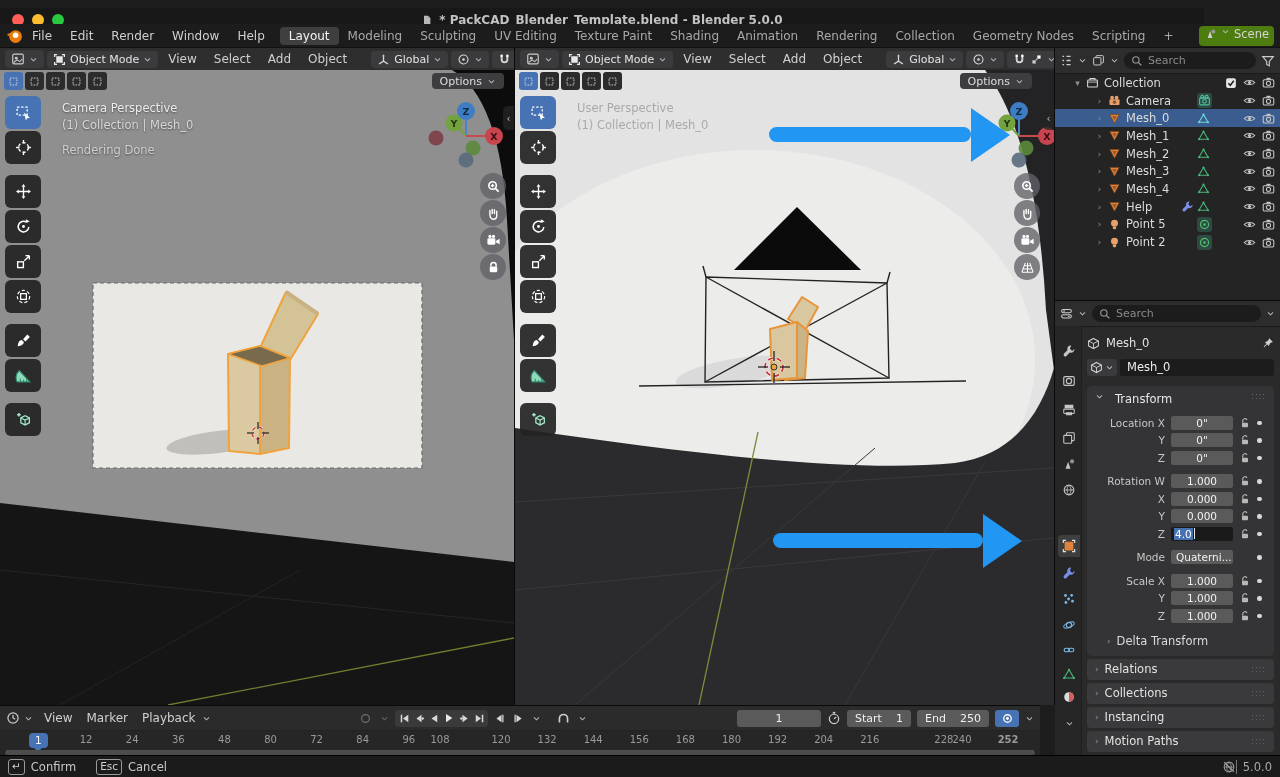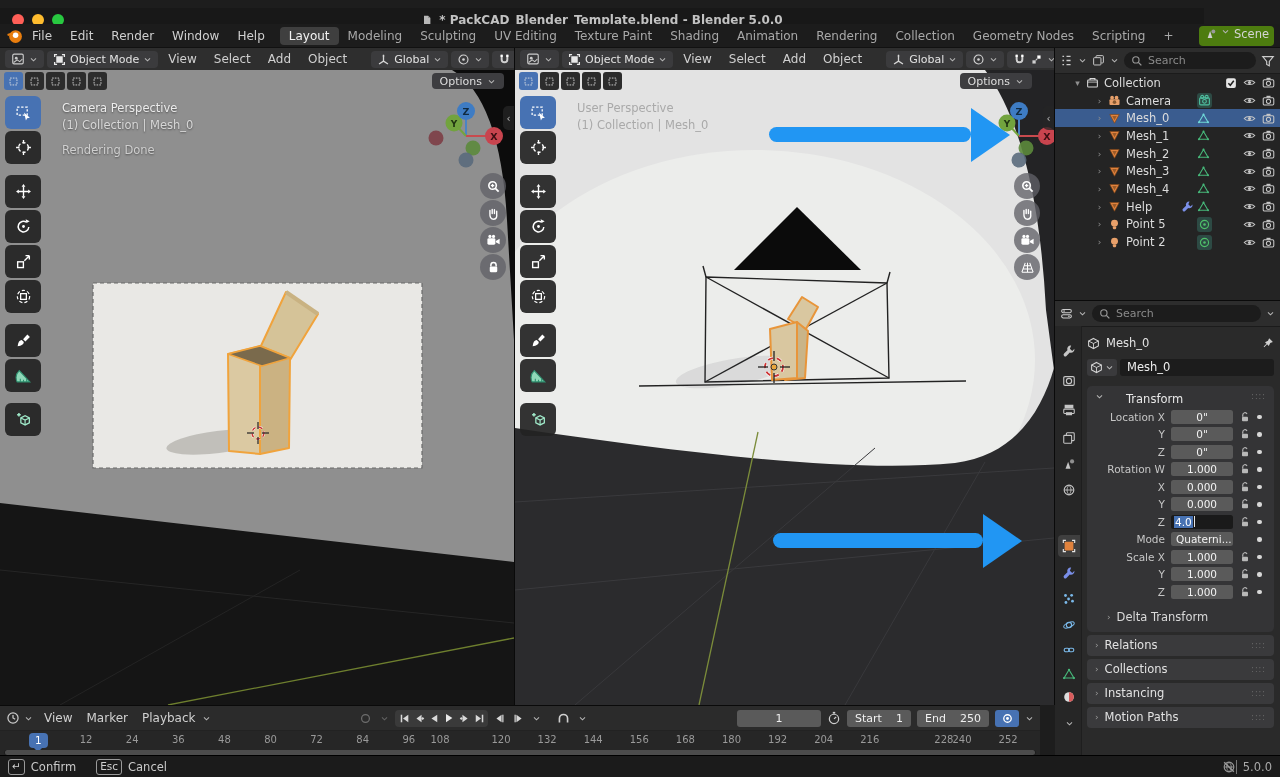--- a/index.html
+++ b/index.html
@@ -69,24 +69,24 @@
   #prop-tabcol{position:absolute;left:0;top:25px;bottom:0;width:26px;background:#262626;border-right:1px solid #1e1e1e;}
   .ptab{position:absolute;left:3px;width:22px;height:22px;display:flex;align-items:center;justify-content:center;border-radius:4px 0 0 4px;}
   .ptab.active{background:#3f3f3f;}
   #prop-content{position:absolute;left:27px;top:25px;right:0;bottom:0;padding:5px 6px 0 5px;box-sizing:border-box;}
   .crumb{display:flex;align-items:center;gap:6px;height:24px;font-size:11.5px;color:#e2e2e2;}
   .namerow{display:flex;align-items:center;gap:3px;height:24px;}
   .minidrop{display:flex;align-items:center;gap:2px;background:#3a3a3c;border-radius:3px;padding:2px 3px;}
   .namefield{flex:1;background:#1c1c1c;border-radius:3px;height:17px;line-height:17px;padding:0 7px;
              font-size:11.5px;color:#ececec;}
   .panel{background:#343436;border-radius:5px;margin-top:7px;padding:4px 4px 8px 4px;}
-  .panel-title{display:flex;align-items:flex-start;gap:22px;font-size:11.5px;color:#e8e8e8;padding:2px 4px;}
+  .panel-title{display:flex;align-items:flex-start;gap:11px;font-size:11.5px;color:#e8e8e8;padding:2px 4px;}
   .grip{margin-left:auto;color:#6a6a6a;font-size:8px;letter-spacing:1px;}
   .t-row{display:flex;align-items:center;height:17.5px;}
-  .t-group{}
+  .t-group{margin-top:6px;}
   .t-label{width:74px;text-align:right;margin-right:6px;font-size:10.5px;color:#c6c6c6;white-space:nowrap;}
   .t-field{width:62px;height:14px;background:#5a5a5a;border-radius:2.5px;font-size:10.5px;color:#f2f2f2;
            display:flex;align-items:center;justify-content:center;overflow:hidden;}
   .t-field.edit{background:#1a1a1a;justify-content:flex-start;padding-left:3px;box-sizing:border-box;}
   .selhl{background:var(--accent);color:#fff;padding:0 1px;}
   .caret{width:1px;height:11px;background:#e8e8e8;margin-left:1px;}
   .t-field.drop{justify-content:space-between;padding:0 5px;box-sizing:border-box;width:62px;}
   .t-lock{width:17px;margin-left:3px;display:flex;justify-content:center;}
   .t-dot{width:13px;display:flex;justify-content:center;}
   .animdot{width:4.5px;height:4.5px;border-radius:50%;background:#d8d8d8;}
@@ -1591,21 +1591,21 @@
         <span class="tick" style="left:547.1px;">132</span>
         <span class="tick" style="left:593.2px;">144</span>
         <span class="tick" style="left:639.3000000000001px;">156</span>
         <span class="tick" style="left:685.4px;">168</span>
         <span class="tick" style="left:731.5px;">180</span>
         <span class="tick" style="left:777.6px;">192</span>
         <span class="tick" style="left:823.7px;">204</span>
         <span class="tick" style="left:869.8000000000001px;">216</span>
         <span class="tick" style="left:915.9px;margin-left:28px;">228</span>
         <span class="tick" style="left:962px;">240</span>
-        <span class="tick" style="left:1008.1px;">252</span>
+        <span class="tick" style="left:1008.1px;font-weight:bold;">252</span>
       </div>
   </div>
 
   <div id="statusbar">
     <span class="keycap">↵</span>
     <span>Confirm</span>
     <span class="keycap" style="margin-left:14px;">Esc</span>
     <span>Cancel</span>
     <div id="sb-right">
       <span style="display: inline-flex;">

